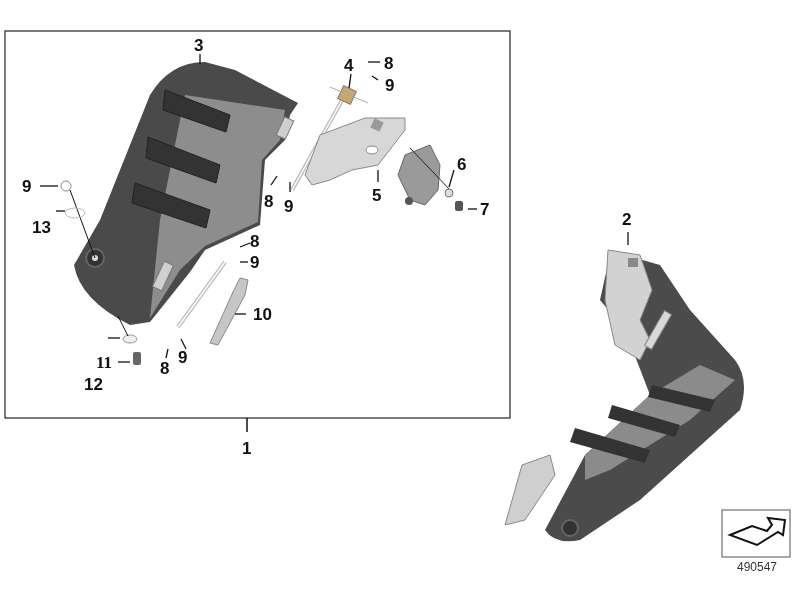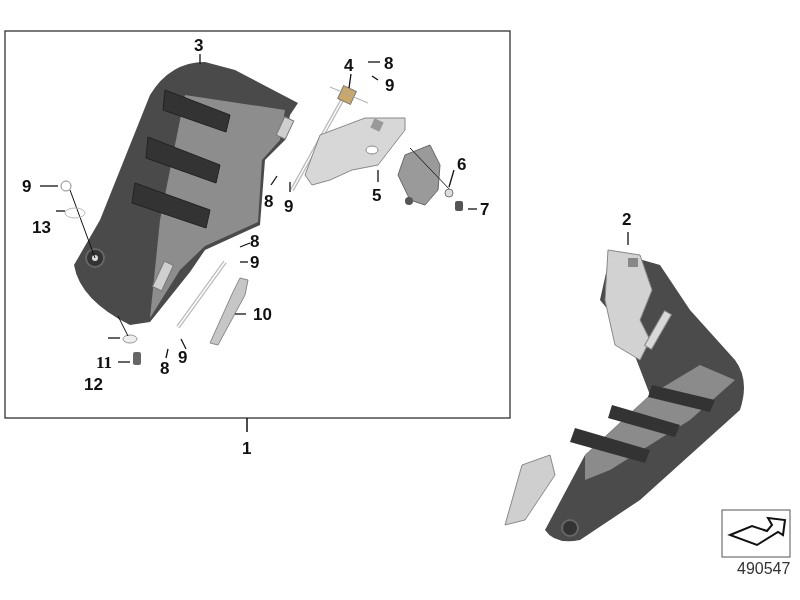--- a/index.html
+++ b/index.html
@@ -1,19 +1,19 @@
 <!DOCTYPE html>
 <html><head>
 <meta charset="utf-8">
 <style>
   html, body { margin:0; padding:0; background:#ffffff; }
   body { width:800px; height:600px; position:relative; overflow:hidden; font-family:"Liberation Sans", sans-serif; }
   svg.diagram { position:absolute; left:0; top:0; width:800px; height:600px; }
   .callout { position:absolute; font-family:"Liberation Sans", sans-serif; font-weight:bold; font-size:17px; color:#111; line-height:1; white-space:nowrap; }
-  .code { position:absolute; font-family:"Liberation Sans", sans-serif; font-size:16px; color:#333; }
+  .code { position:absolute; font-family:"Liberation Sans", sans-serif; font-size:12px; color:#333; }
 </style>
 </head>
 <body>
 
 <svg class="diagram" viewBox="0 0 800 600" xmlns="http://www.w3.org/2000/svg">
 
   <rect x="5" y="31" width="505" height="387" fill="none" stroke="#333" stroke-width="1.3"></rect>
   <line x1="247" y1="418" x2="247" y2="432" stroke="#111" stroke-width="1.5"></line>
 
   <g>

